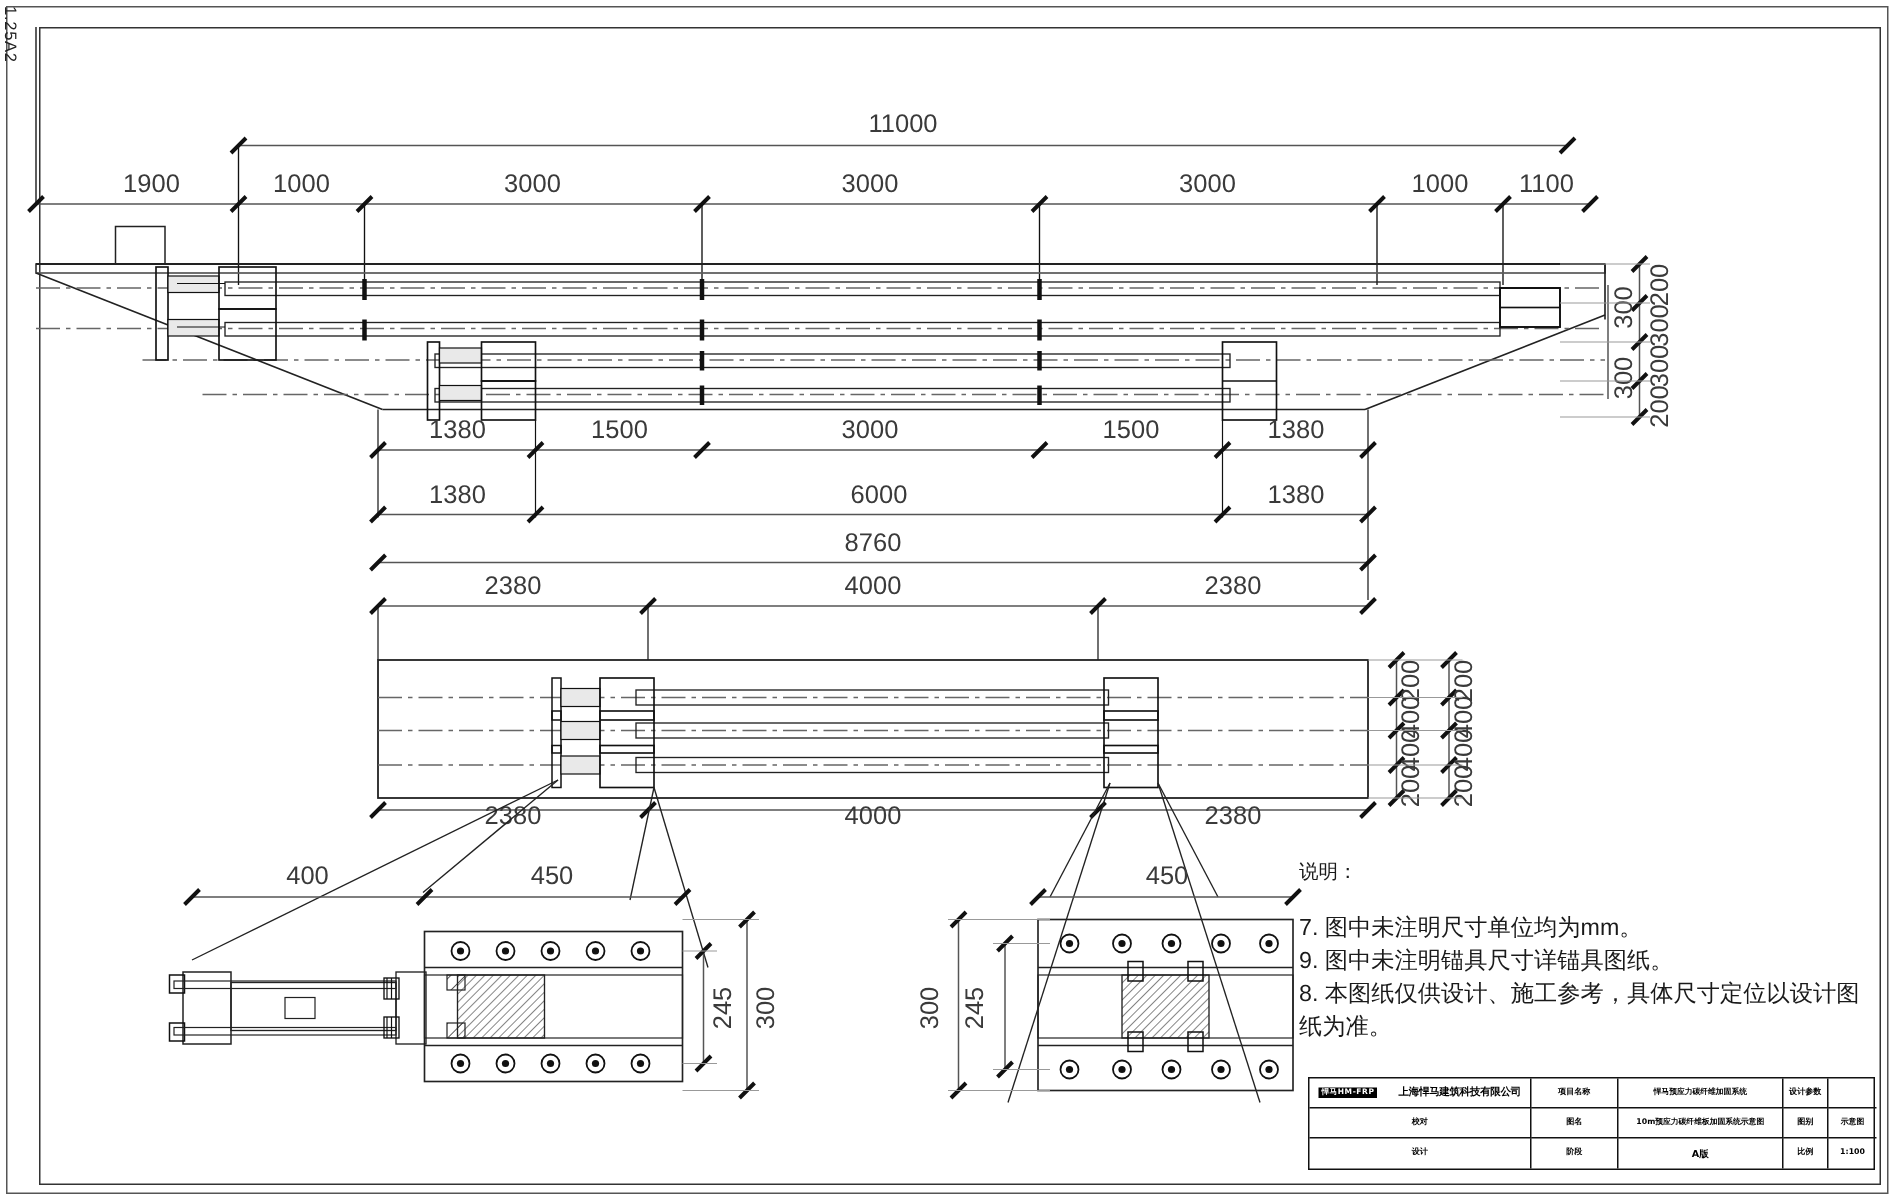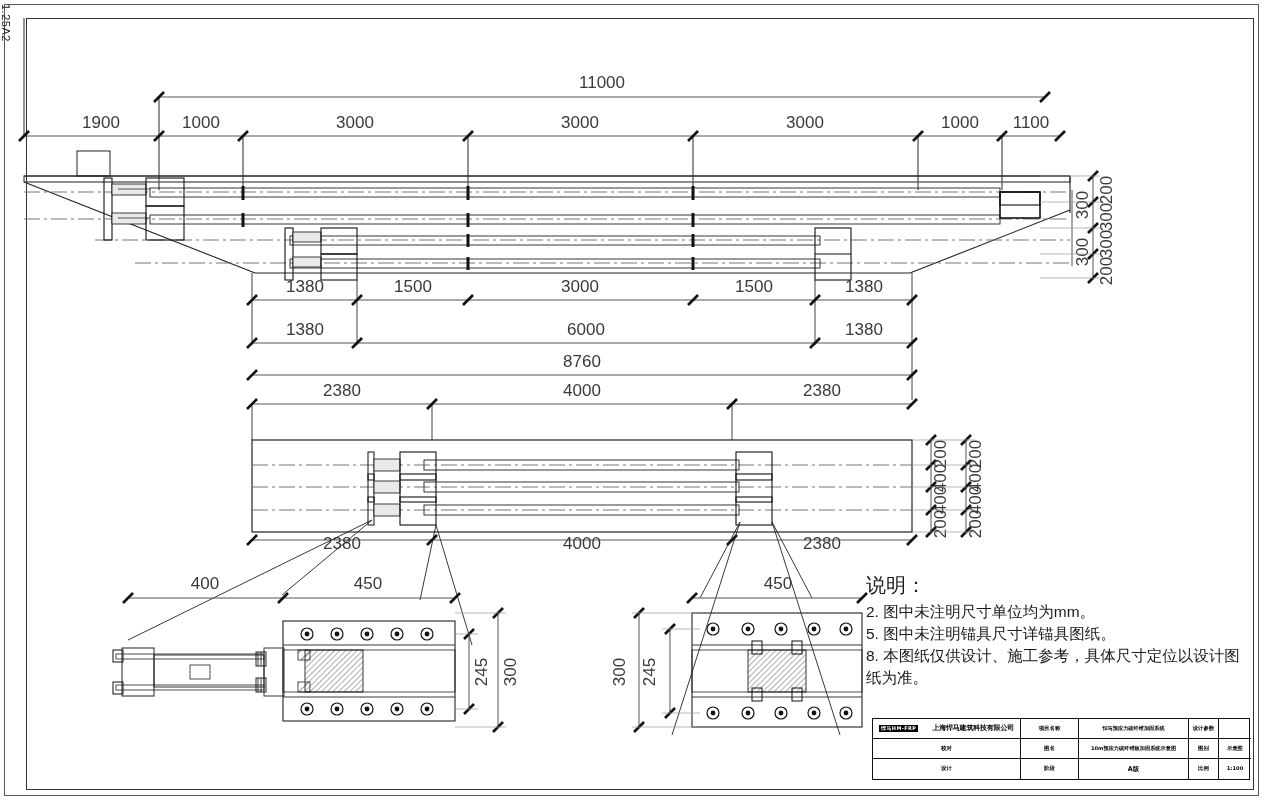--- a/index.html
+++ b/index.html
@@ -6,21 +6,21 @@
   body{width:1265px;height:802px;position:relative;overflow:hidden;
        font-family:"Liberation Sans","DejaVu Sans",sans-serif;color:#1a1a1a;}
   .sheet{position:absolute;left:0;top:0;width:1265px;height:589px;}
   .frame-outer{position:absolute;left:4px;top:4px;width:1255px;height:792px;border:1px solid #555;box-sizing:border-box;}
   .frame-inner{position:absolute;left:26px;top:18px;width:1228px;height:772px;border:1.4px solid #333;box-sizing:border-box;}
   .sheet-code{position:absolute;left:-4px;top:4px;width:16px;height:70px;
       writing-mode:vertical-rl;text-orientation:mixed;font-size:11px;letter-spacing:.5px;color:#222;}
   svg.draw{position:absolute;left:0;top:0;width:1265px;height:802px;overflow:visible;}
   .dimtxt{font-family:"Liberation Sans",sans-serif;font-size:17px;fill:#3a3a3a;}
   .notes-box{position:absolute;left:866px;top:572px;width:380px;}
-  .notes-box .hdr{font-size:20px;margin-bottom:2px;}
+  .notes-box .hdr{font-size:13px;margin-bottom:18px;}
   .notes-box .ln{font-size:15.5px;line-height:22px;}
   
   .tb{position:absolute;left:872px;top:718px;width:378px;height:62px;
       border:1.3px solid #111;box-sizing:border-box;background:#fff;
       display:grid;grid-template-columns:148px 58px 110px 30px 32px;
       grid-template-rows:1fr 1fr 1fr;font-size:5.6px;color:#000;}
   .tb div{border-right:1px solid #111;border-bottom:1px solid #111;
           display:flex;align-items:center;justify-content:center;
           overflow:hidden;text-align:center;font-weight:bold;
           font-family:"DejaVu Sans",sans-serif;line-height:1;padding:0 1px;}
@@ -444,22 +444,22 @@
       <line x1="662" y1="629" x2="700" y2="629" stroke="#999" stroke-width=".7"></line>
       <line x1="662" y1="713" x2="700" y2="713" stroke="#999" stroke-width=".7"></line>
       <line x1="632" y1="613" x2="700" y2="613" stroke="#999" stroke-width=".7"></line>
       <line x1="632" y1="727" x2="700" y2="727" stroke="#999" stroke-width=".7"></line>
     </g>
 
   </svg>
 
   <div class="notes-box">
     <div class="hdr">说明：</div>
-    <div class="ln">2. 图中未注明尺寸单位均为mm。</div>
-    <div class="ln">5. 图中未注明锚具尺寸详锚具图纸。</div>
+    <div class="ln">7. 图中未注明尺寸单位均为mm。</div>
+    <div class="ln">9. 图中未注明锚具尺寸详锚具图纸。</div>
     <div class="ln">8. 本图纸仅供设计、施工参考，具体尺寸定位以设计图纸为准。</div>
   </div>
 
   <div class="tb">
     <div class="logocell">
       <span class="logo-wrap">
         <span class="logo-mark">悍马HM-FRP</span>
         <span>上海悍马建筑科技有限公司</span>
       </span>
     </div>

